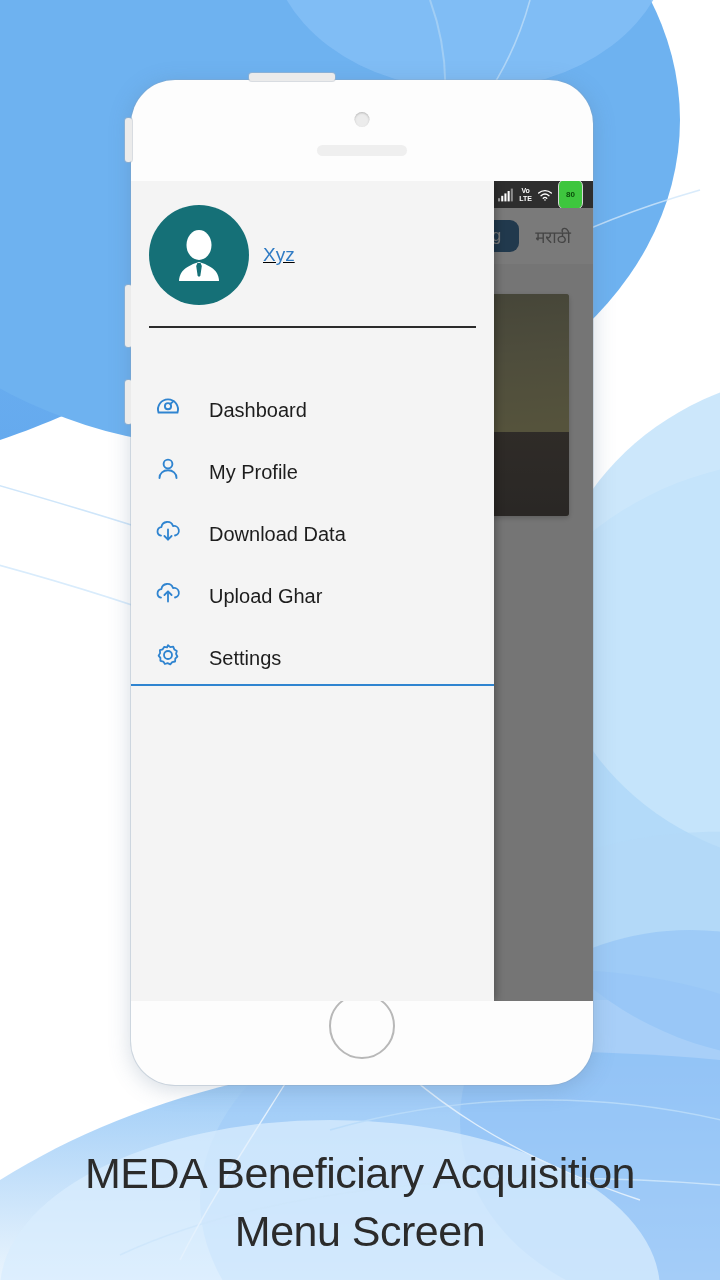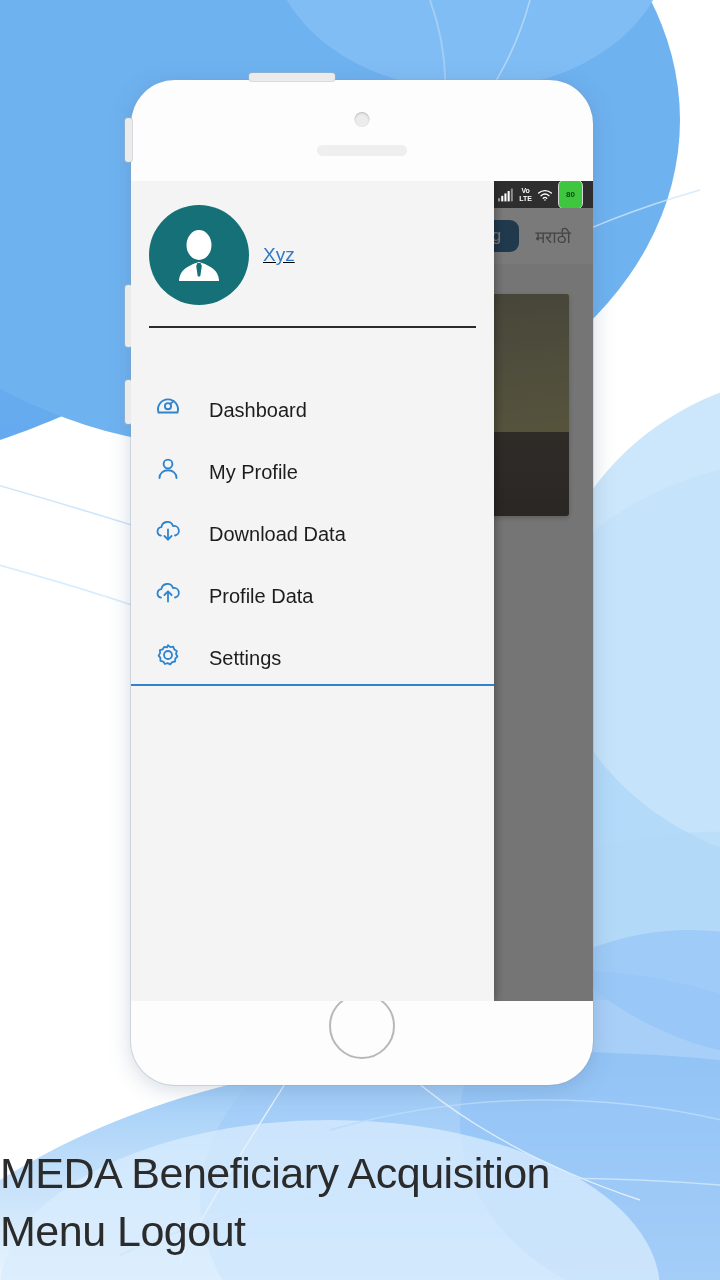--- a/index.html
+++ b/index.html
@@ -133,21 +133,21 @@
   }
   .menu-icon { width:30px; height:30px; flex:0 0 auto; display:flex; align-items:center; justify-content:center; }
   .menu-label { margin-left:26px; font-size:20px; color:#1d1d1d; }
 
   #menu-divider { margin-top:14px; height:2px; background:#2f84d0; }
   #logout-group { margin-top:58px; }
 
   
   #caption {
     position:absolute; left:0; right:0; top:1144px;
-    text-align:left; color:#2b2b2b;
+    text-align:center; color:#2b2b2b;
     font-size:43px; line-height:58px; letter-spacing:-.5px;
   }
 </style>
 </head>
 <body>
 
 <div id="bg">
   <svg width="720" height="1280" viewBox="0 0 720 1280">
     <defs>
       <linearGradient id="gblue" x1="0" y1="0" x2="0" y2="1">
@@ -323,21 +323,21 @@
         </div>
 
         <div class="menu-item">
           <span class="menu-icon">
             <svg width="28" height="28" viewBox="0 0 28 28" fill="none" stroke="#2f84d0" stroke-width="1.8" stroke-linecap="round" stroke-linejoin="round">
               <path d="M7 18.6 A4.3 4.3 0 0 1 7.4 10.1 A6 6 0 0 1 19 9 A4.6 4.6 0 0 1 21 18.5"></path>
               <path d="M14 22.6 V12.6"></path>
               <path d="M10.4 16 L14 12.4 L17.6 16"></path>
             </svg>
           </span>
-          <span class="menu-label">Profile Data</span>
+          <span class="menu-label">Upload Ghar</span>
         </div>
 
         <div class="menu-item">
           <span class="menu-icon">
             <svg width="28" height="28" viewBox="0 0 28 28" fill="none" stroke="#2f84d0" stroke-width="1.8" stroke-linejoin="round">
               <path d="M14 4.2 L16.3 6.1 L19.2 5.6 L20.3 8.4 L22.8 10 L22 12.9 L23.4 15.5 L21.3 17.6 L21.1 20.5 L18.2 21.1 L16.3 23.3 L13.6 22.2 L10.9 23 L9.3 20.6 L6.4 19.8 L6.4 16.9 L4.6 14.6 L6.1 12.1 L5.9 9.2 L8.7 8.3 L10.3 5.8 L13.1 6.3 Z"></path>
               <circle cx="14" cy="14" r="4"></circle>
             </svg>
           </span>
           <span class="menu-label">Settings</span>
@@ -347,14 +347,14 @@
 
 
       </div>
     </div>
 
   </div>
 </div>
 
 <div id="caption">
   <div>MEDA Beneficiary Acquisition</div>
-  <div>Menu Logout</div>
+  <div>Menu Screen</div>
 </div>
 
 </body></html>

